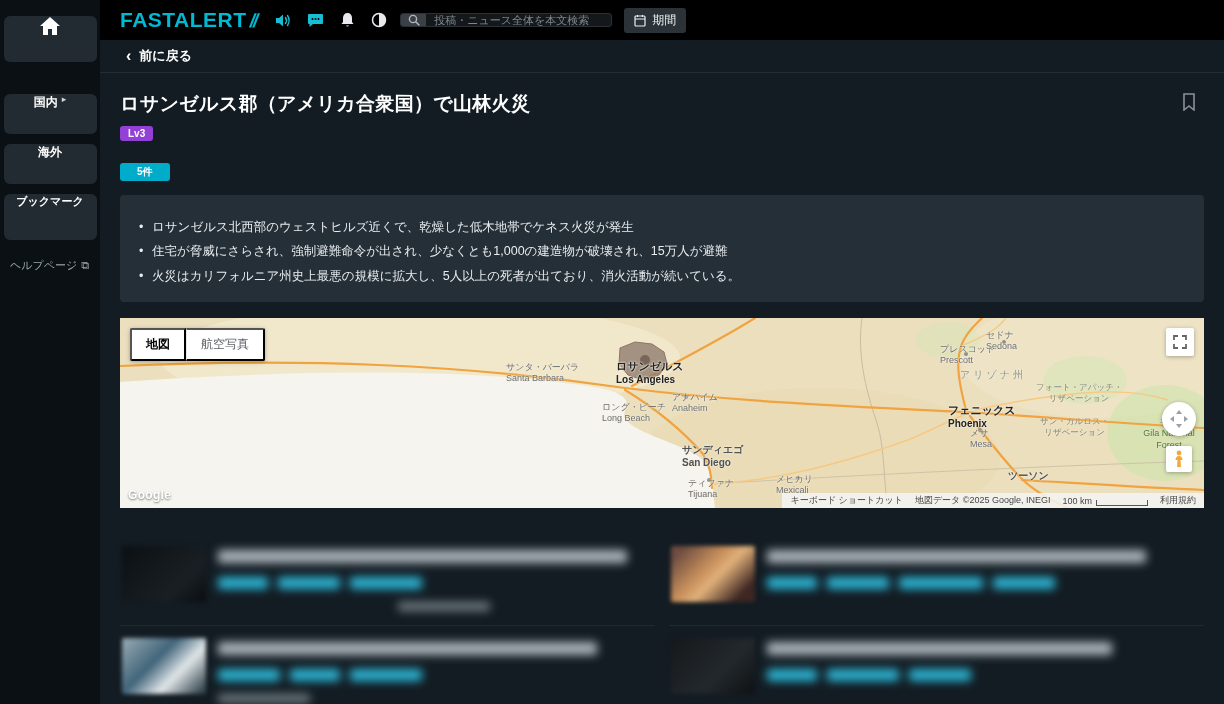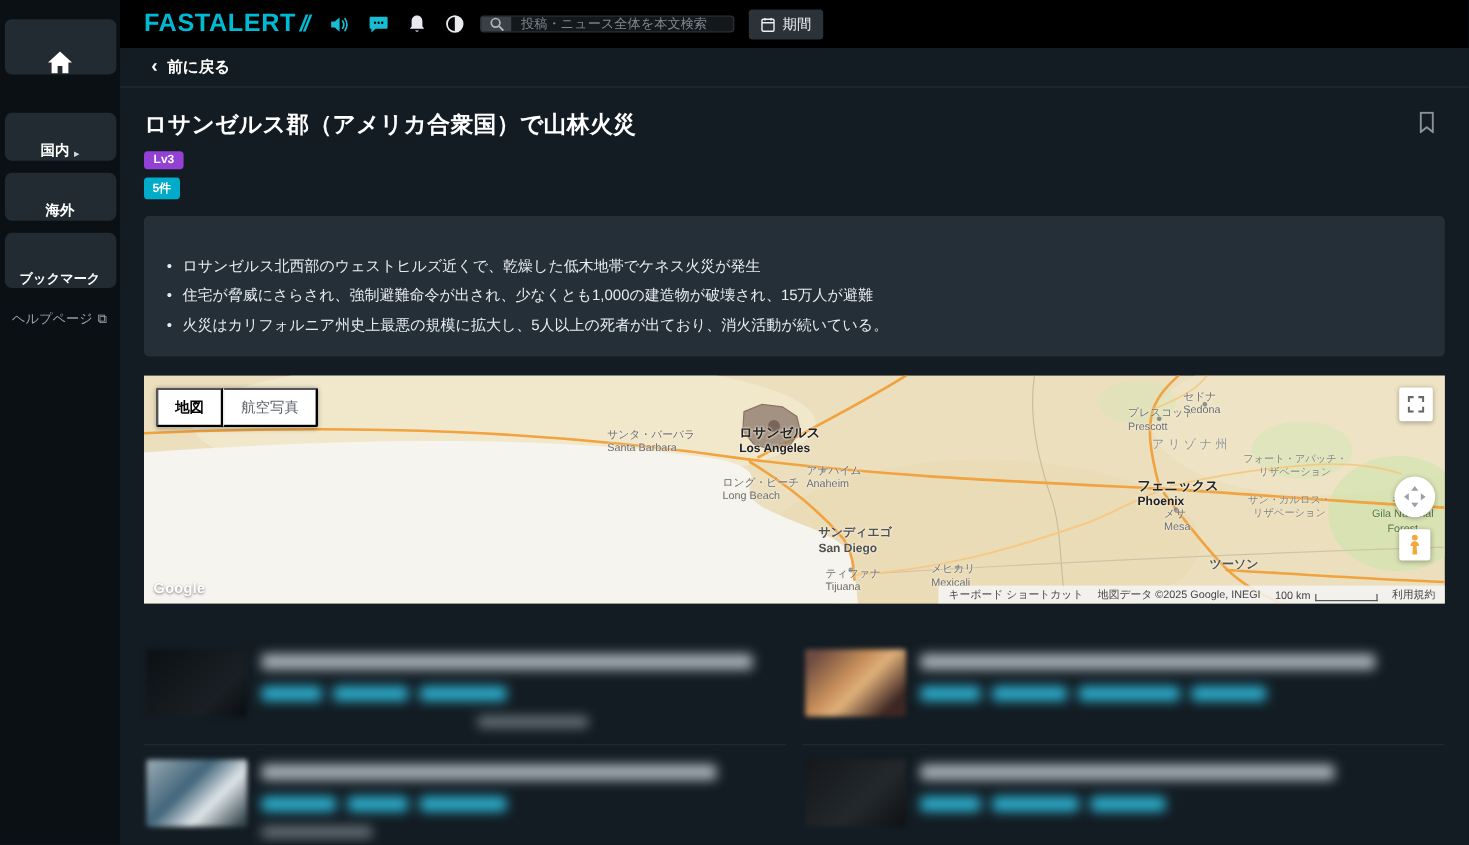--- a/index.html
+++ b/index.html
@@ -8,21 +8,21 @@
     font-family:"Liberation Sans","DejaVu Sans",sans-serif;
     background:#141d24; color:#fff;
   }
   .app { display:flex; width:1224px; height:704px; }
 
   
   .sidebar { width:100px; background:#0a1014; flex-shrink:0; position:relative; padding-top:16px; }
   .side-btn {
     width:93px; margin:0 auto; background:#212b31; border-radius:6px;
     color:#fff; font-weight:bold; font-size:12px;
-    display:flex; align-items:flex-end; justify-content:center; cursor:pointer;
+    display:flex; align-items:flex-start; justify-content:center; cursor:pointer;
   }
   .home-btn { height:46px; margin-bottom:32px; }
   .nav-btn  { height:40px; margin-bottom:10px; position:relative; }
   .bm-btn   { height:46px; margin-top:8px; font-size:11px; }
   .nav-arrow { font-size:9px; margin-left:4px; color:#cfd8dc; }
   .help-link {
     position:absolute; top:258px; left:10px; color:#9aa6ad; font-size:11px;
     display:flex; align-items:center; gap:4px; cursor:pointer;
   }
   .ext-icon { font-size:11px; color:#9aa6ad; }
@@ -58,28 +58,28 @@
   .back-chev { font-size:16px; font-weight:bold; line-height:1; }
 
   
   .content { flex:1; padding:18px 20px 0 20px; overflow:hidden; }
   .title-row { display:flex; justify-content:space-between; align-items:flex-start; }
   .page-title { font-size:19px; font-weight:bold; color:#fff; letter-spacing:.3px; }
   .bookmark-ico { cursor:pointer; margin-right:8px; margin-top:2px; }
   .badge-lv { display:inline-block; background:#9340d5; color:#fff; font-size:10px; font-weight:bold;
     padding:2px 8px; border-radius:3px; margin-top:9px; }
   .badge-count { display:block; width:max-content; background:#00acc9; color:#fff; font-size:10px; font-weight:bold;
-    padding:2px 7px; border-radius:3px; margin-top:7px;text-align:right; }
+    padding:2px 17px; border-radius:3px; margin-top:22px;text-align:right; }
 
   
   .summary { background:#242f37; border-radius:4px; padding:12px 16px 14px; margin-top:14px; }
   .summary-head { display:flex; align-items:center; gap:8px; }
   .chip-overview { background:#3b4750; color:#fff; font-size:11px; font-weight:bold; padding:2px 9px; border-radius:2px; }
   .chip-ai { background:#9fd4e0; color:#14404c; font-size:10px; font-weight:bold; padding:2px 8px; border-radius:2px; }
-  .summary ul { margin-top:18px; list-style:none; }
+  .summary ul { margin-top:8px; list-style:none; }
   .summary li { font-size:12.5px; color:#e8ecef; line-height:1.95; padding-left:16px; position:relative; }
   .summary li::before { content:"•"; position:absolute; left:3px; color:#e8ecef; }
 
   
   .map { margin-top:16px; height:190px; position:relative; background:#ecdfbe; overflow:hidden; cursor:grab; }
   .map svg.mapart { position:absolute; inset:0; width:100%; height:100%; }
   .mlabel { position:absolute; font-size:9px; color:#6d6f72; line-height:1.25; text-align:left;
     text-shadow:0 0 2px #f5efdd,0 0 2px #f5efdd; white-space:nowrap; }
   .mcity { font-size:11px; font-weight:bold; color:#202124; }
   .mcity .en { font-size:10px; }

